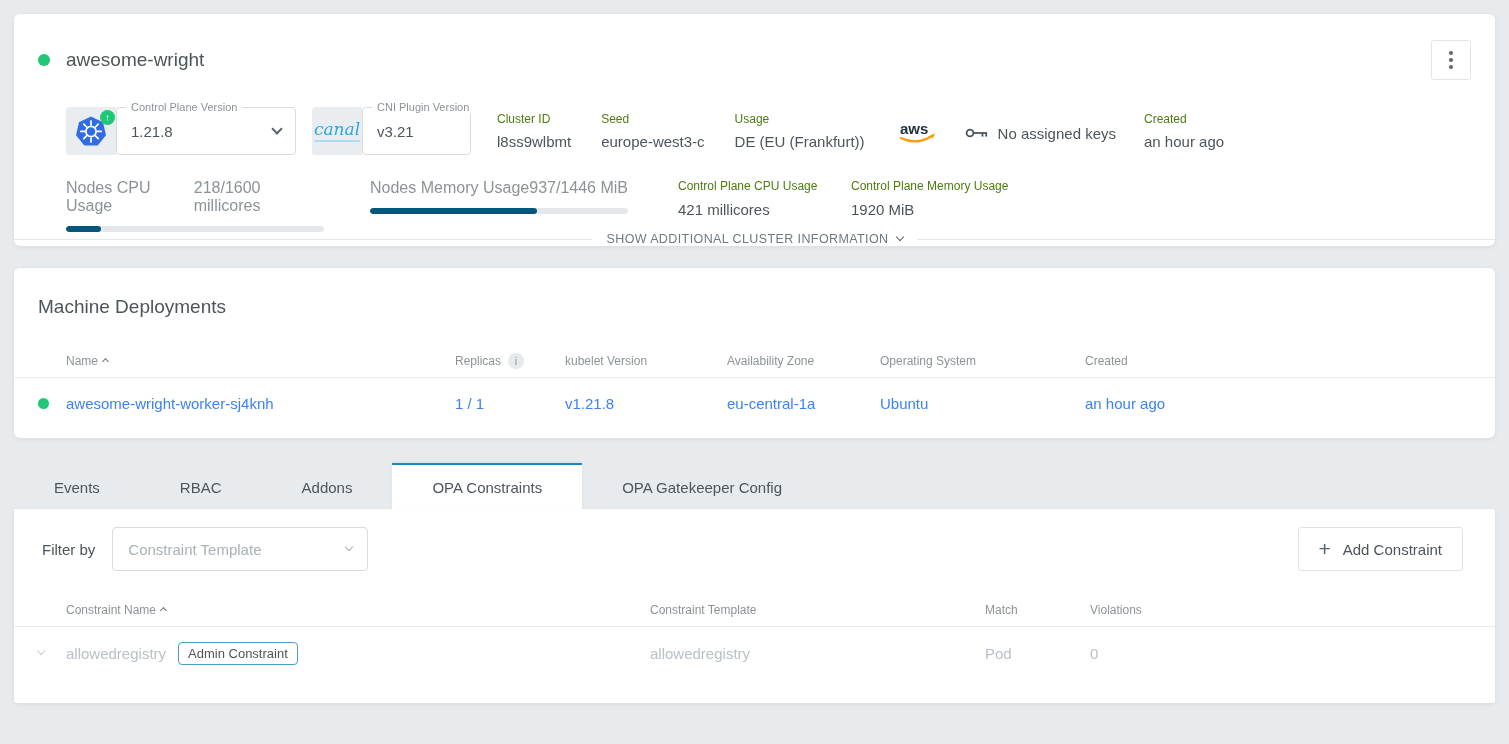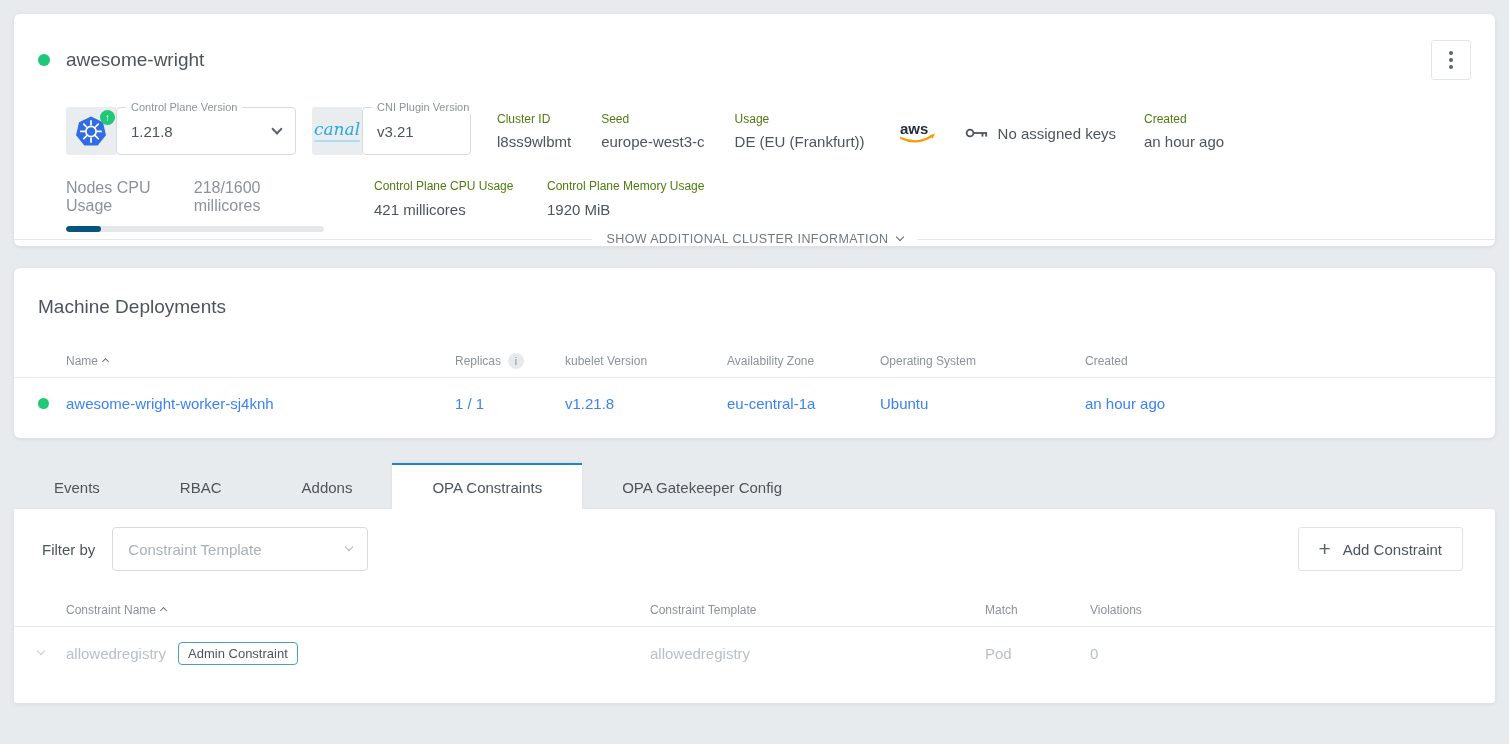--- a/index.html
+++ b/index.html
@@ -200,20 +200,29 @@
   <div class="usage-row">
     <div class="usage-bar-col">
       <div class="usage-bar-head">
         <span>Nodes CPU Usage</span>
         <span>218/1600 millicores</span>
       </div>
       <div class="bar-track">
         <div class="bar-fill" style="width: 13.6%;"></div>
       </div>
     </div>
+    <div class="usage-bar-col">
+      <div class="usage-bar-head">
+        <span>Nodes Memory Usage</span>
+        <span>937/1446 MiB</span>
+      </div>
+      <div class="bar-track">
+        <div class="bar-fill" style="width: 64.8%;"></div>
+      </div>
+    </div>
     <div class="usage-text-col">
       <div class="info-label">Control Plane CPU Usage</div>
       <div class="info-value">421 millicores</div>
     </div>
     <div class="usage-text-col">
       <div class="info-label">Control Plane Memory Usage</div>
       <div class="info-value">1920 MiB</div>
     </div>
   </div>
 

